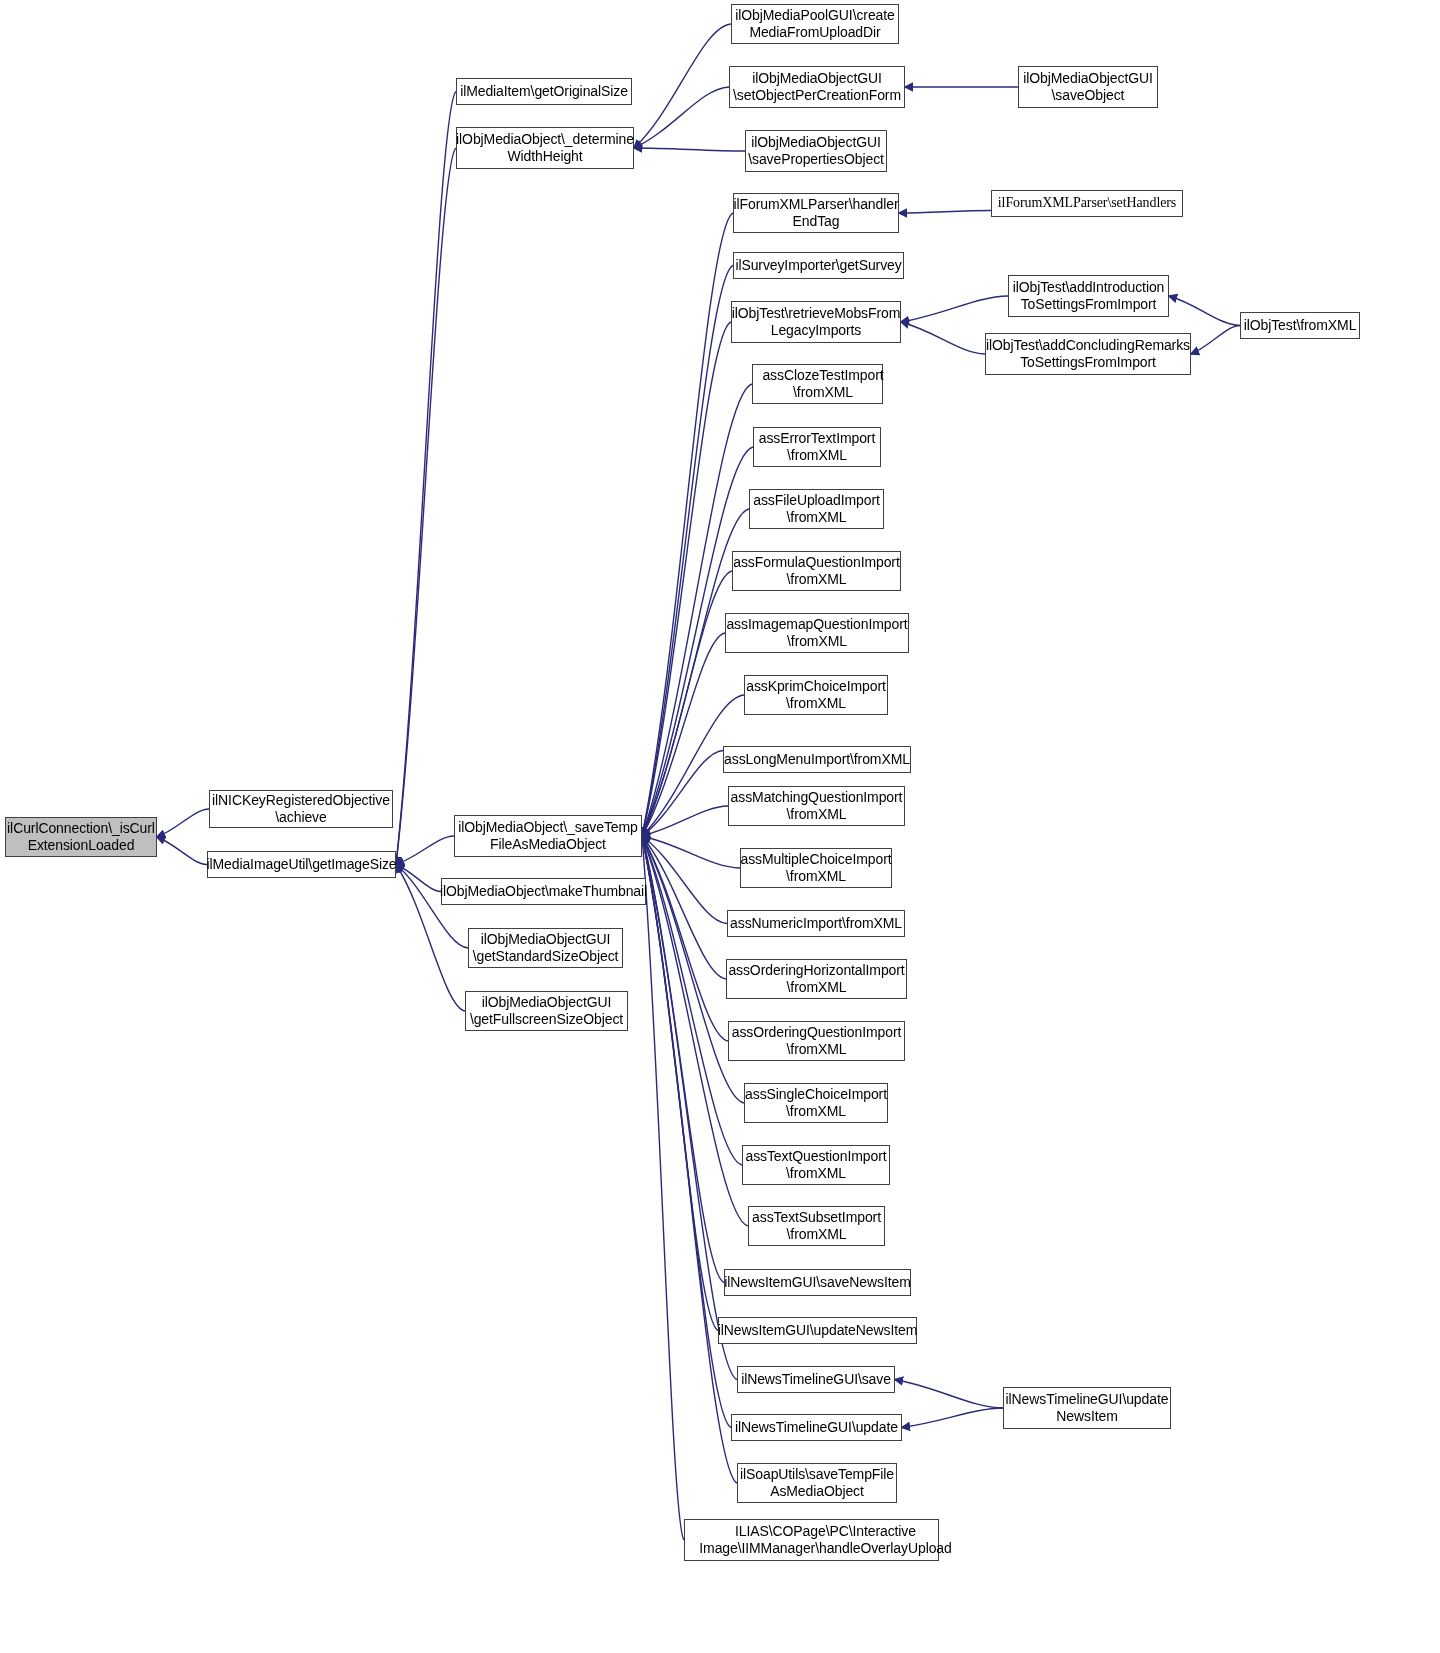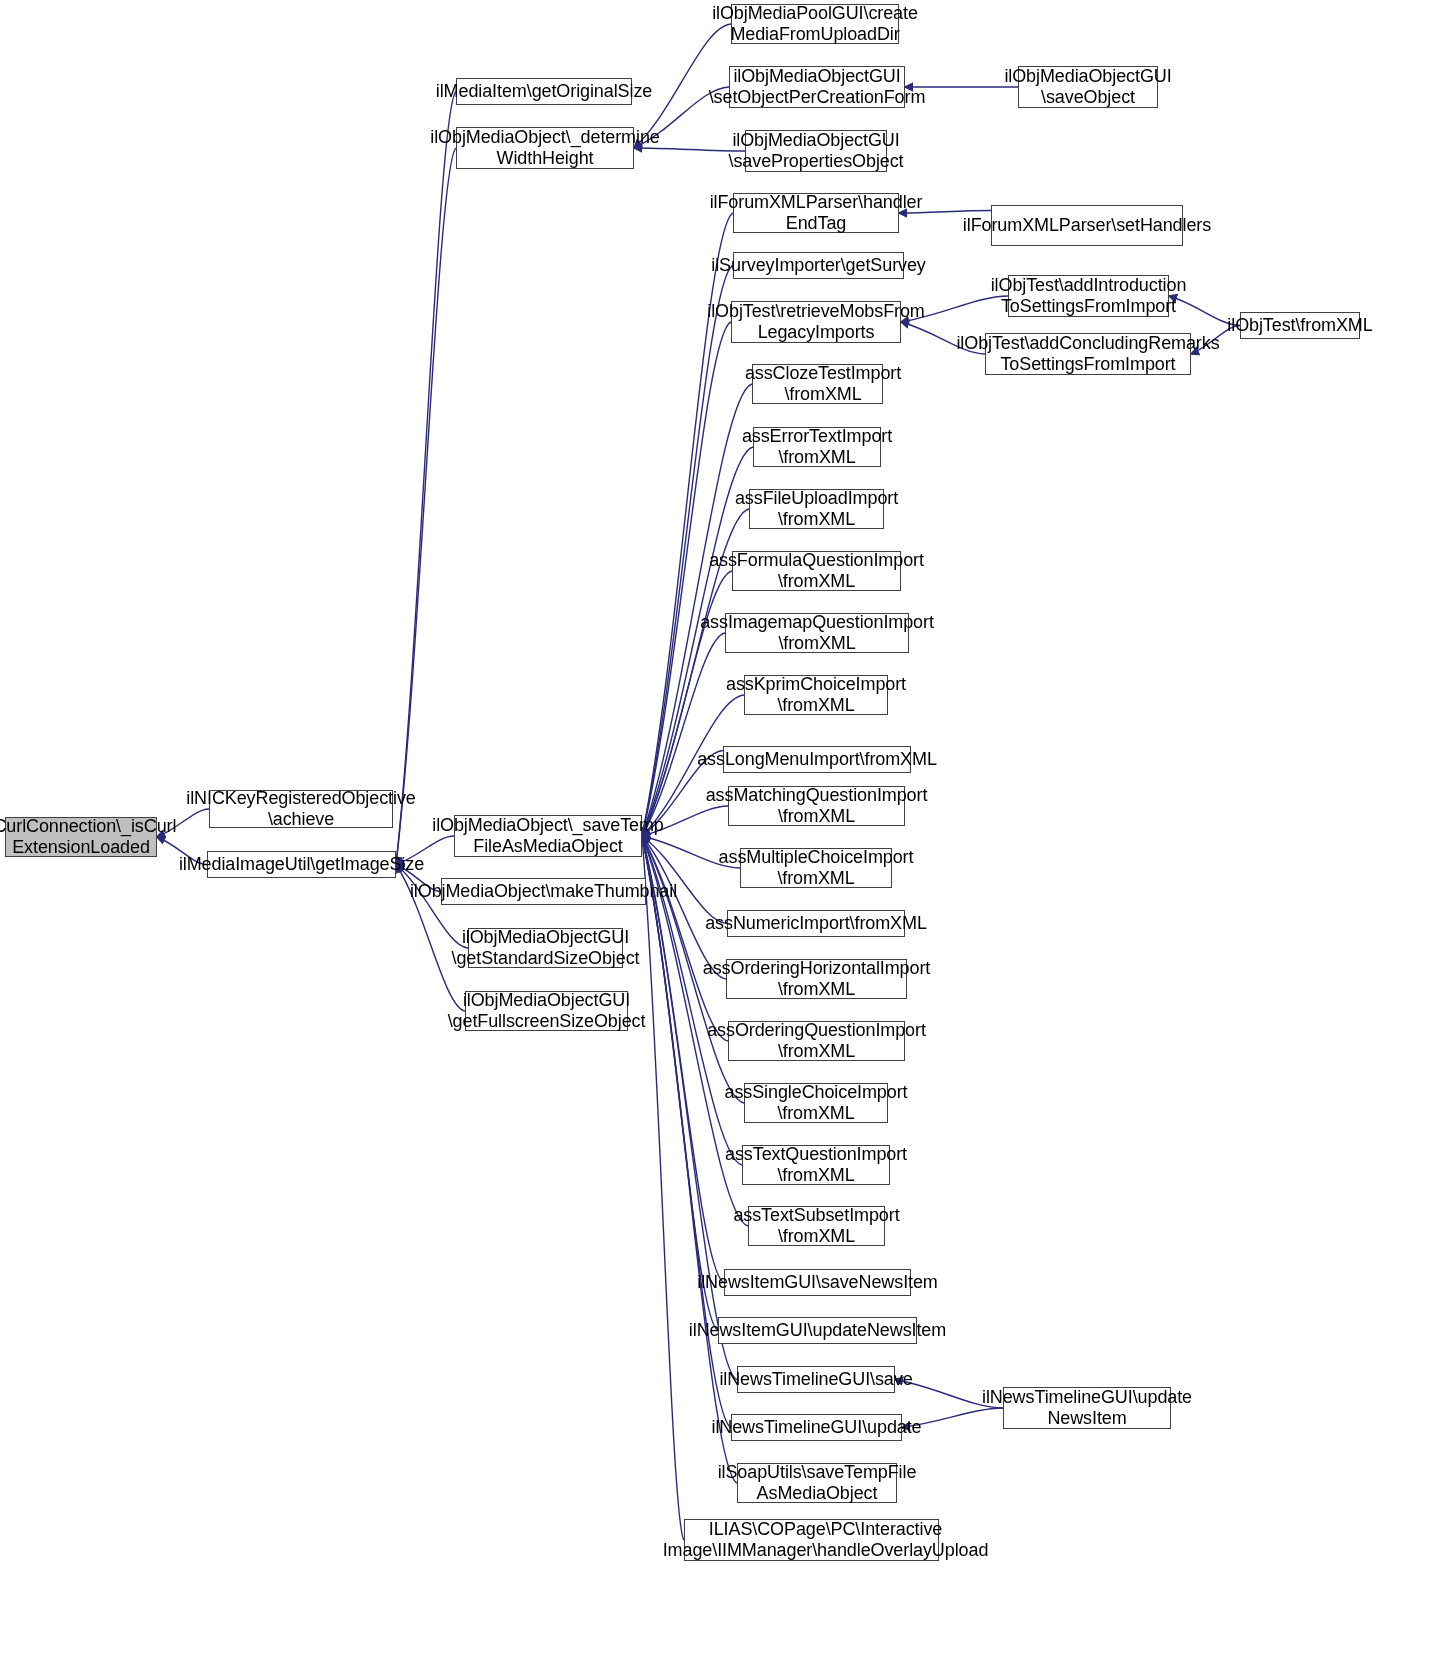--- a/index.html
+++ b/index.html
@@ -17,21 +17,21 @@
     width:1440px;
     height:1653px;
     pointer-events:none;
   }
   .node{
     position:absolute;
     box-sizing:border-box;
     border:1px solid #404040;
     background:#ffffff;
     color:#000000;
-    font-size:18px;
+    font-size:14px;
     line-height:1.18;
     text-align:center;
     display:flex;
     align-items:center;
     justify-content:center;
     padding:1px 4px;
     white-space:pre-line;
     letter-spacing:-0.1px;
     z-index:2;
   }
@@ -108,21 +108,21 @@
       <div class="node" style="left: 731px; top: 4px; width: 168px; height: 40px;">ilObjMediaPoolGUI\create
 MediaFromUploadDir</div>
       <div class="node" style="left: 729px; top: 66px; width: 176px; height: 42px;">ilObjMediaObjectGUI
 \setObjectPerCreationForm</div>
       <div class="node" style="left: 1018px; top: 66px; width: 140px; height: 42px;">ilObjMediaObjectGUI
 \saveObject</div>
       <div class="node" style="left: 745px; top: 130px; width: 142px; height: 42px;">ilObjMediaObjectGUI
 \savePropertiesObject</div>
       <div class="node" style="left: 733px; top: 193px; width: 166px; height: 40px;">ilForumXMLParser\handler
 EndTag</div>
-      <div class="node" style="left: 991px; top: 205px; width: 192px; height: 41px;">ilForumXMLParser\setHandlers</div>
+      <div class="node" style="left: 991px; top: 190px; width: 192px; height: 27px; font-family: Liberation Serif, serif;">ilForumXMLParser\setHandlers</div>
       <div class="node" style="left: 733px; top: 252px; width: 171px; height: 27px;">ilSurveyImporter\getSurvey</div>
       <div class="node" style="left: 731px; top: 301px; width: 170px; height: 42px;">ilObjTest\retrieveMobsFrom
 LegacyImports</div>
       <div class="node" style="left: 1008px; top: 275px; width: 161px; height: 42px;">ilObjTest\addIntroduction
 ToSettingsFromImport</div>
       <div class="node" style="left: 985px; top: 333px; width: 206px; height: 42px;">ilObjTest\addConcludingRemarks
 ToSettingsFromImport</div>
       <div class="node" style="left: 1240px; top: 312px; width: 120px; height: 27px;">ilObjTest\fromXML</div>
       <div class="node" style="left: 752px; top: 364px; width: 131px; height: 40px; padding-left: 15px;">assClozeTestImport
 \fromXML</div>

